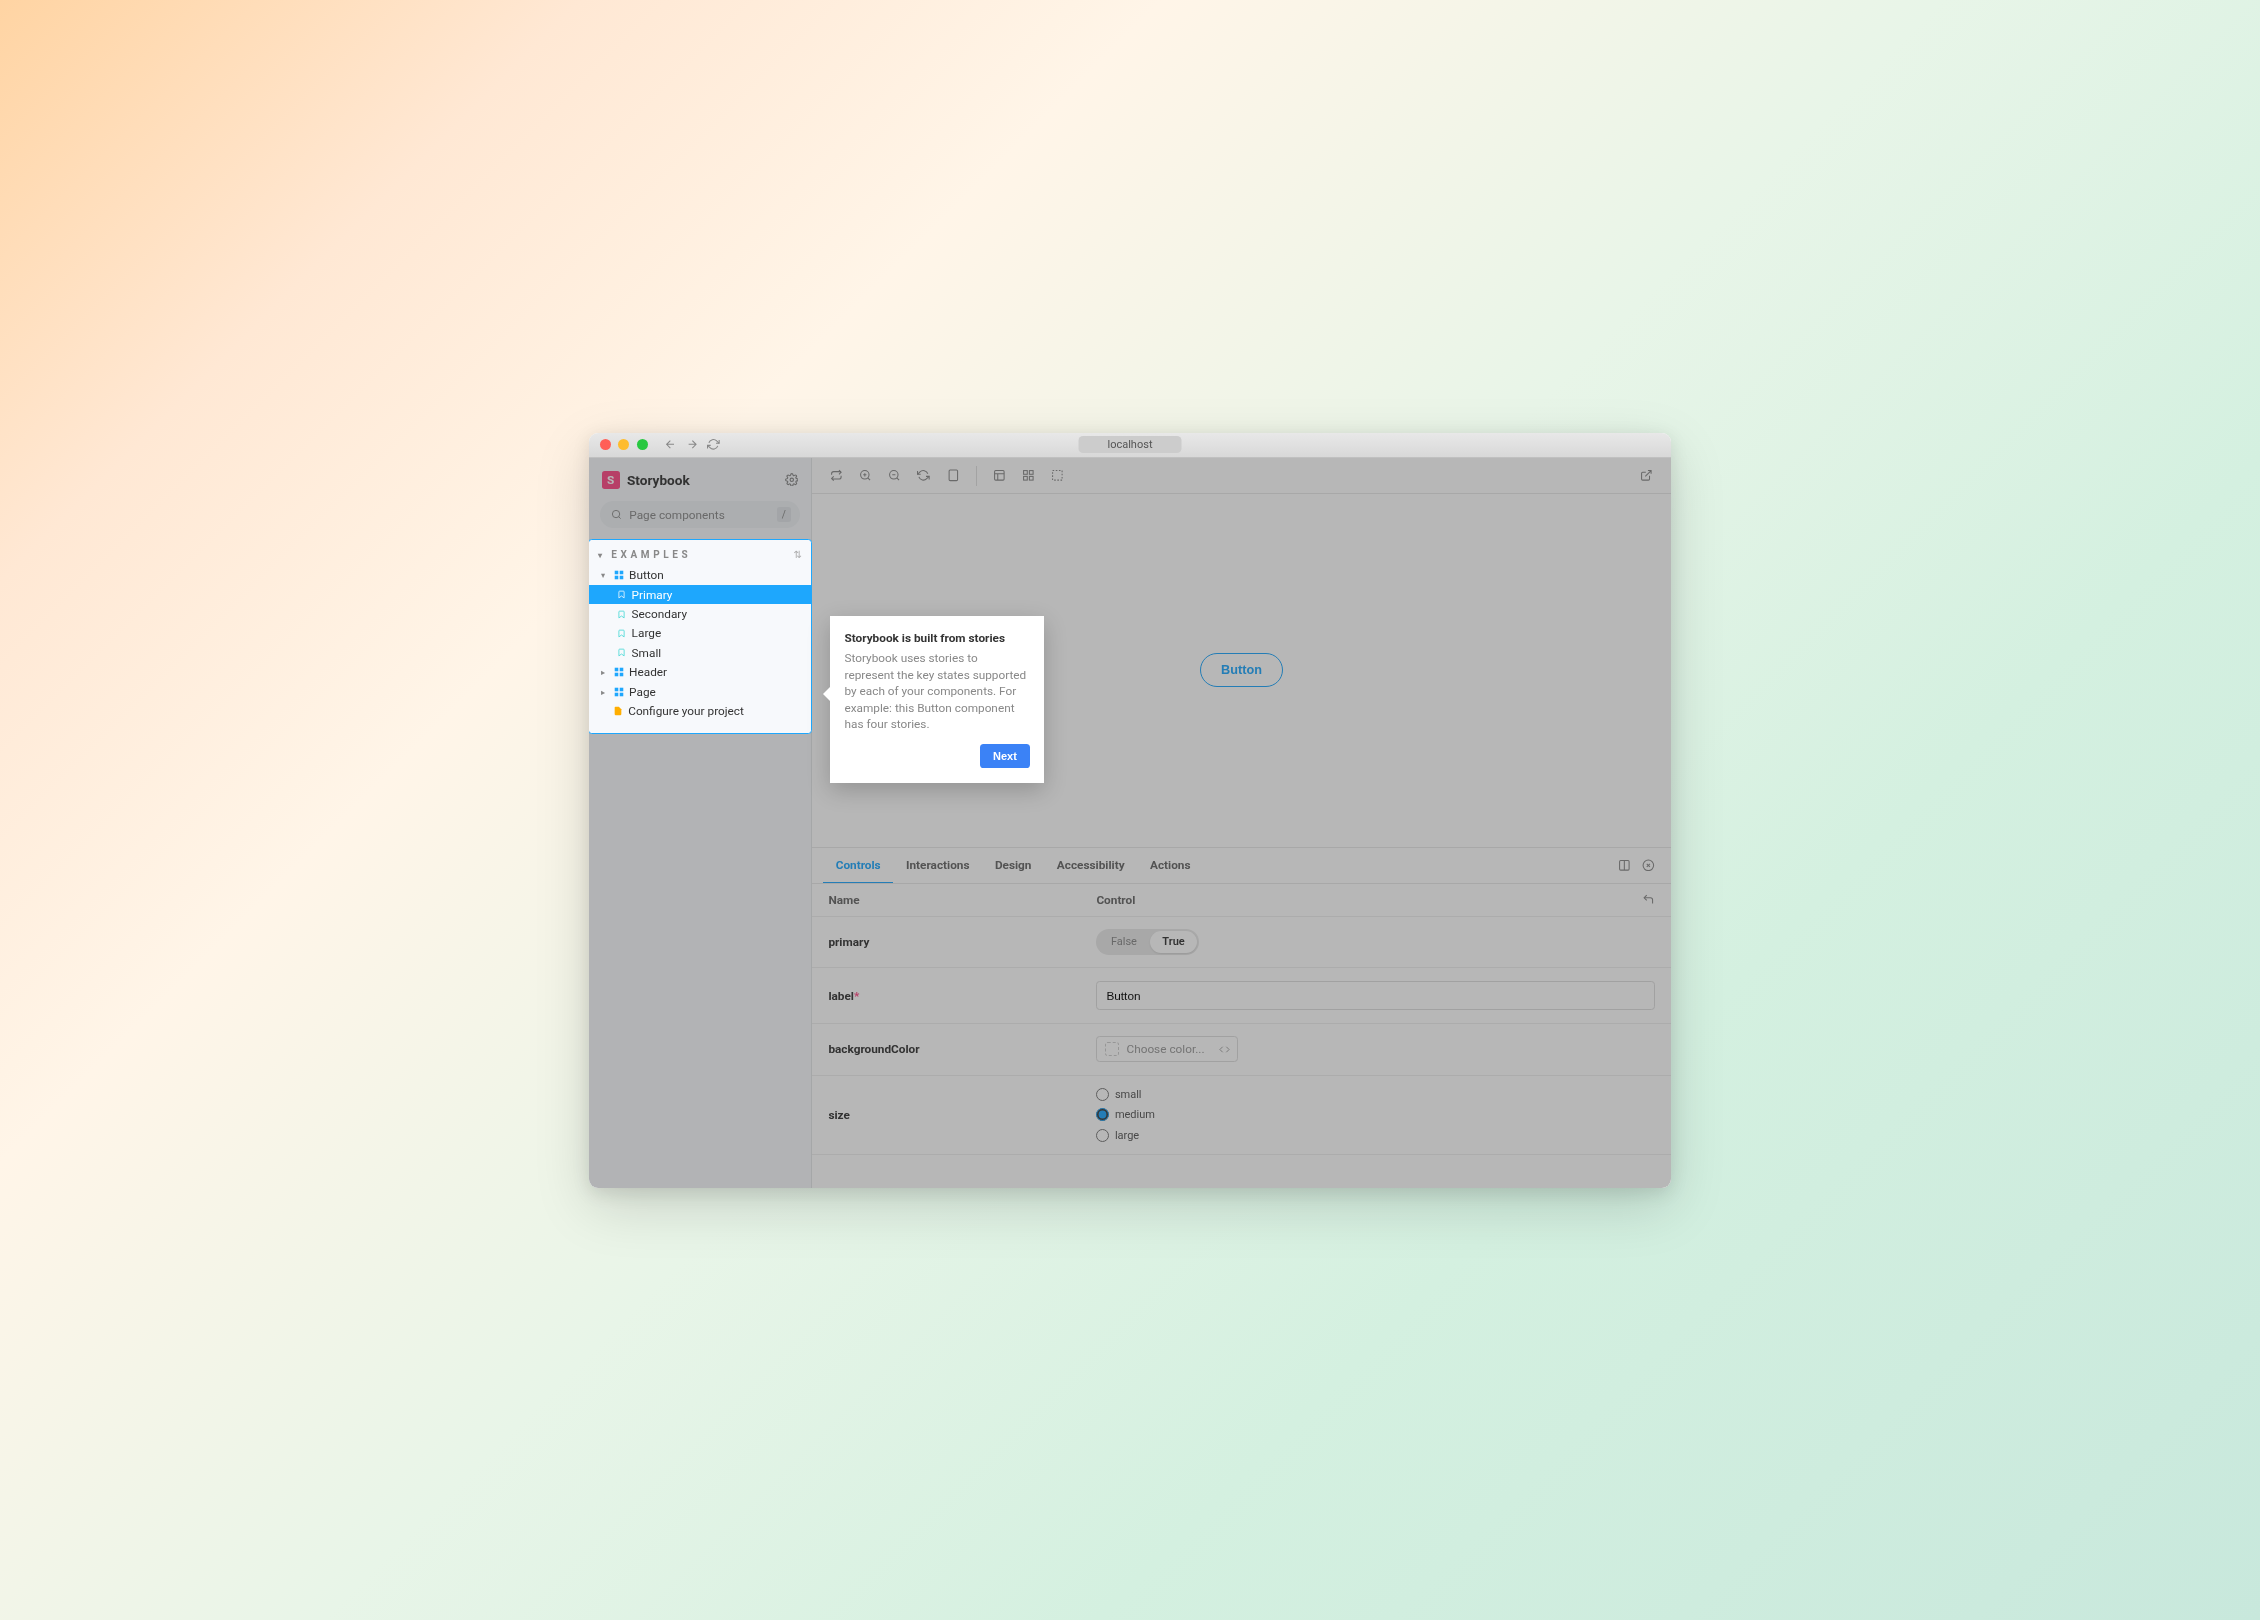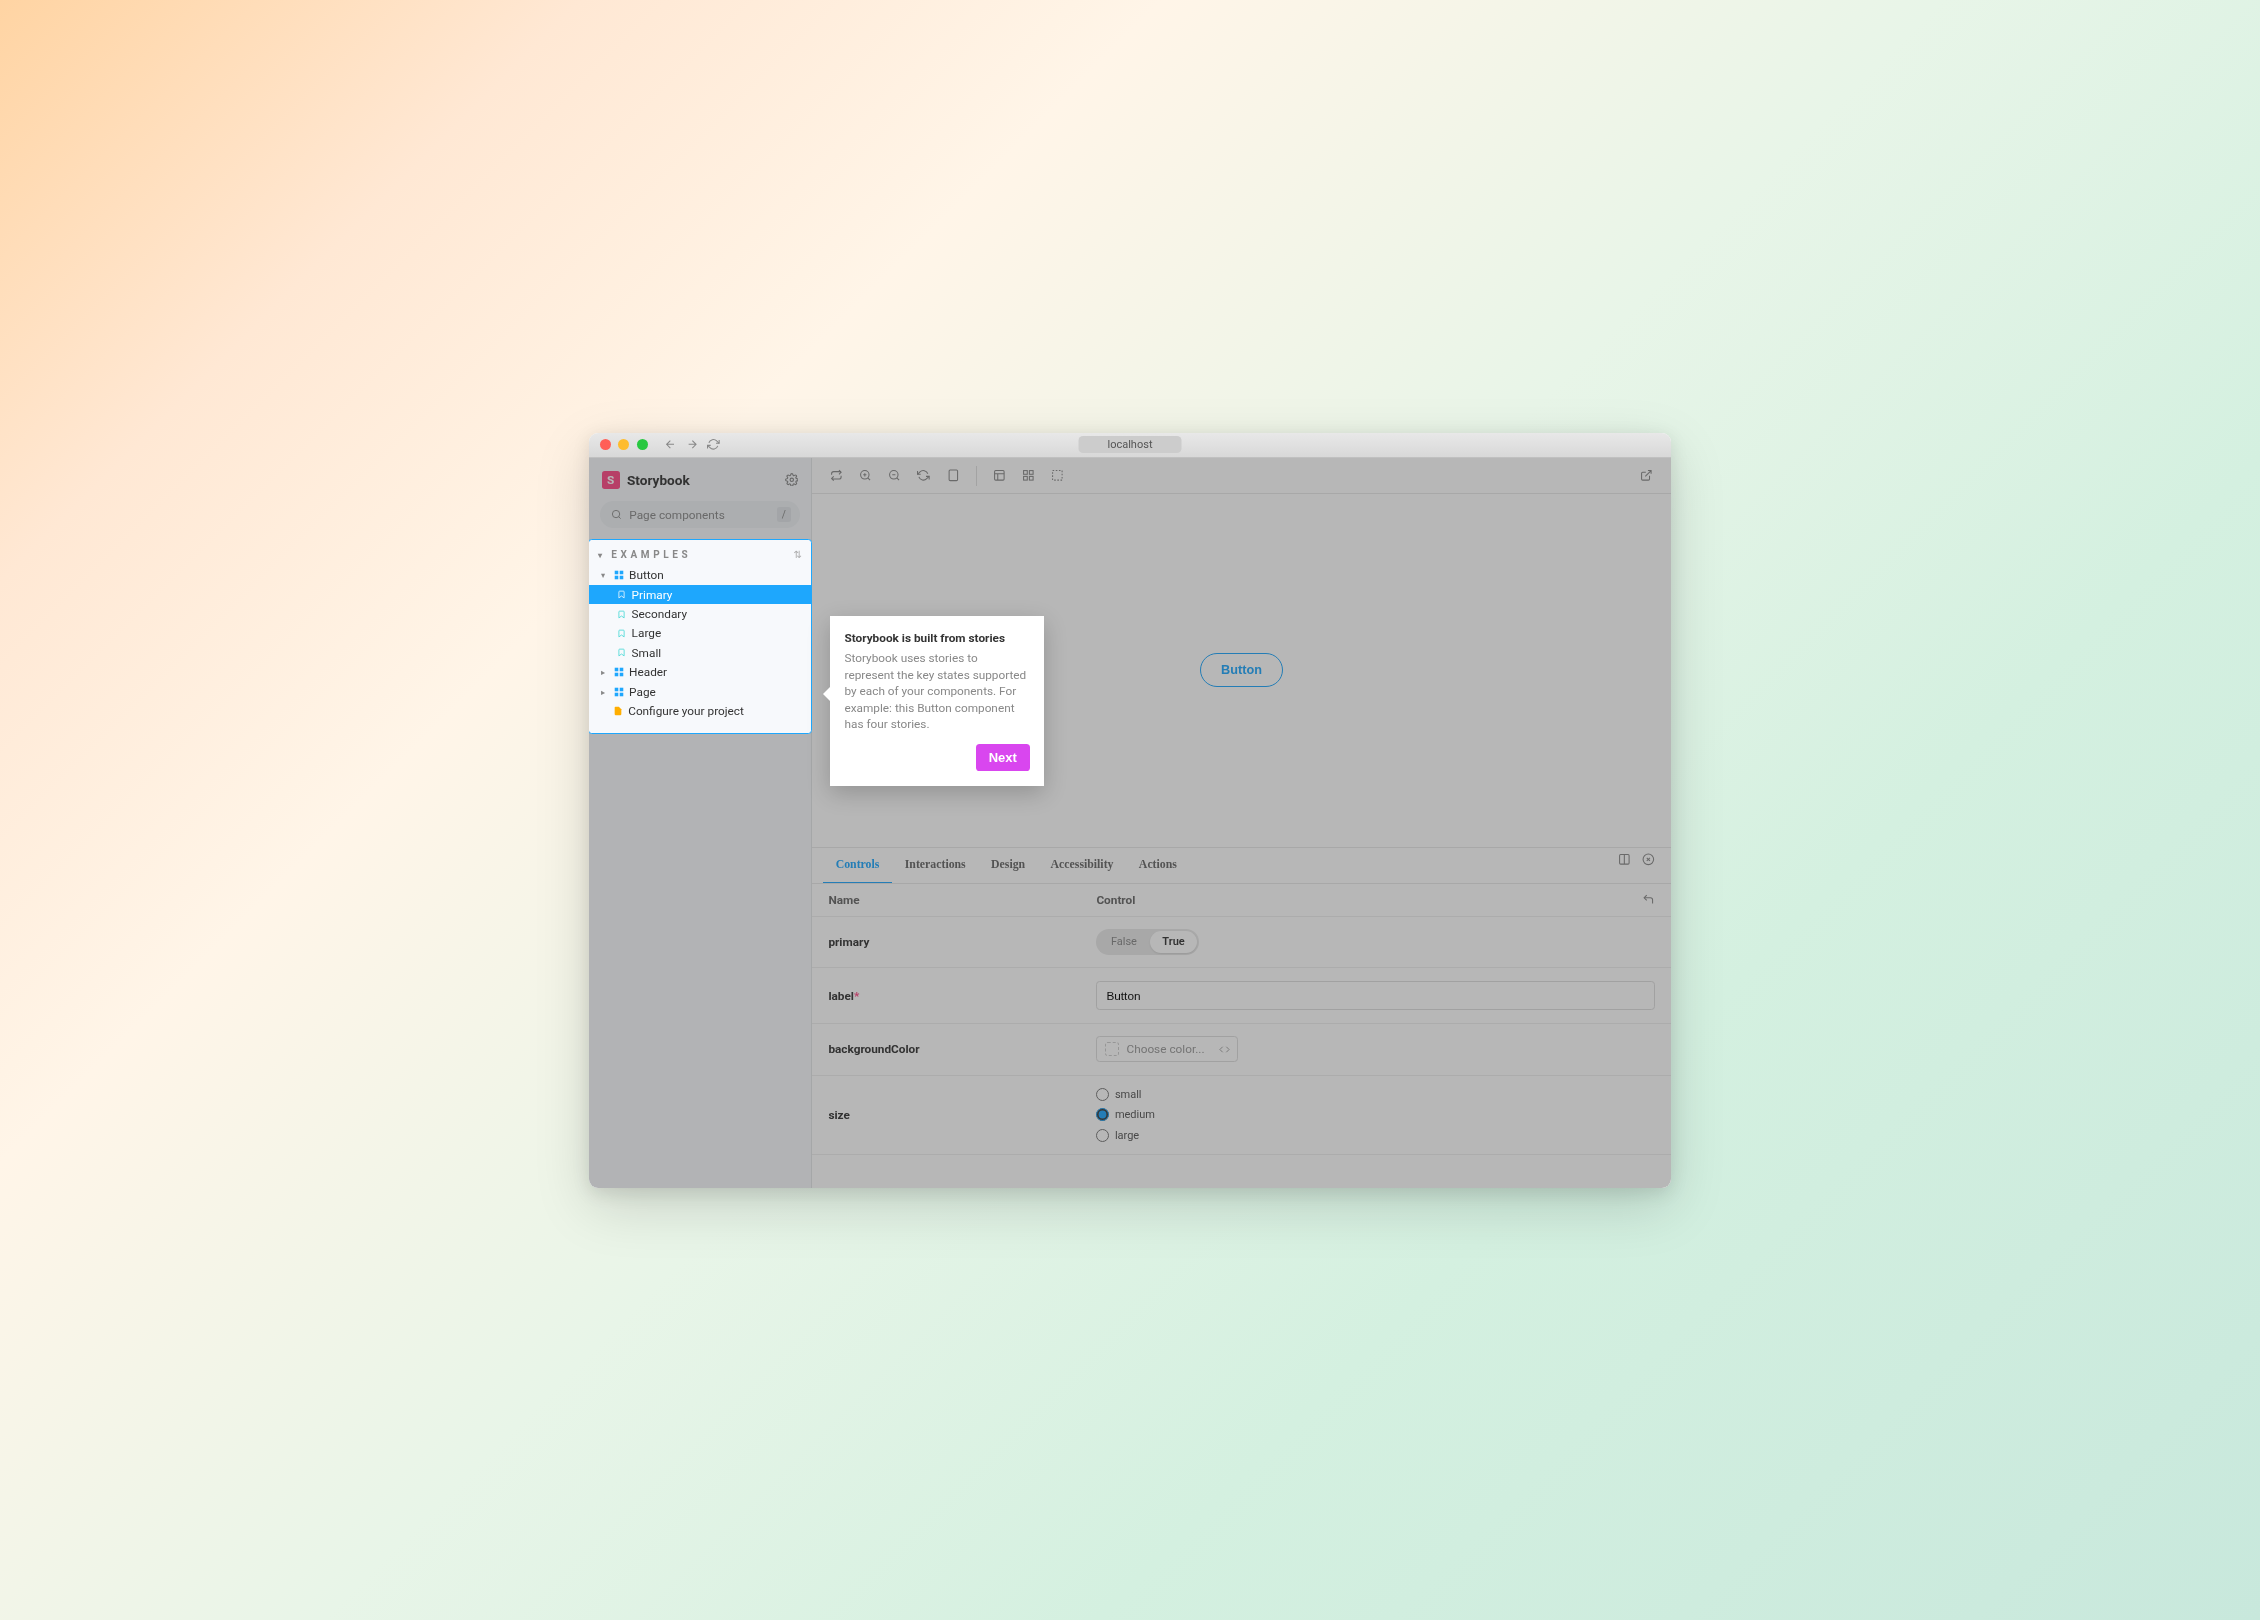--- a/index.html
+++ b/index.html
@@ -197,24 +197,24 @@
       cursor: pointer;
     }
     .addons {
       height: 341px;
       border-top: 0.9px solid #e8e8e8;
       display: flex;
       flex-direction: column;
     }
     .addon-tabs {
       display: flex;
+      align-items: center;
       padding: 0 11px;
       border-bottom: 0.9px solid #e8e8e8;
       height: 36px;
-      font-family: Liberation Serif, serif;
     }
     .addon-tab {
       padding: 0 12.7px;
       height: 100%;
       display: flex;
       align-items: center;
       font-size: 11.8px;
       font-weight: 700;
       color: #666;
       cursor: pointer;
@@ -314,26 +314,26 @@
       width: 0; height: 0;
       border-top: 7.3px solid transparent;
       border-bottom: 7.3px solid transparent;
       border-right: 7.3px solid #fff;
     }
     .tooltip-title { font-weight: 700; font-size: 11.8px; color: #333; margin-bottom: 5.5px; }
     .tooltip-body { font-size: 11.8px; color: #888; line-height: 1.4; }
     .tooltip-next {
       float: right;
       margin-top: 11px;
-      background: #d946ef;
+      background: #3b82f6;
       color: #fff;
       border: none;
       border-radius: 3.6px;
       padding: 6.4px 12.7px;
-      font-size: 13px;
+      font-size: 11px;
       font-weight: 700;
       cursor: pointer;
     }
     svg { display: block; }
   </style>
 </head>
 <body>
 
 <div class="window">
 

